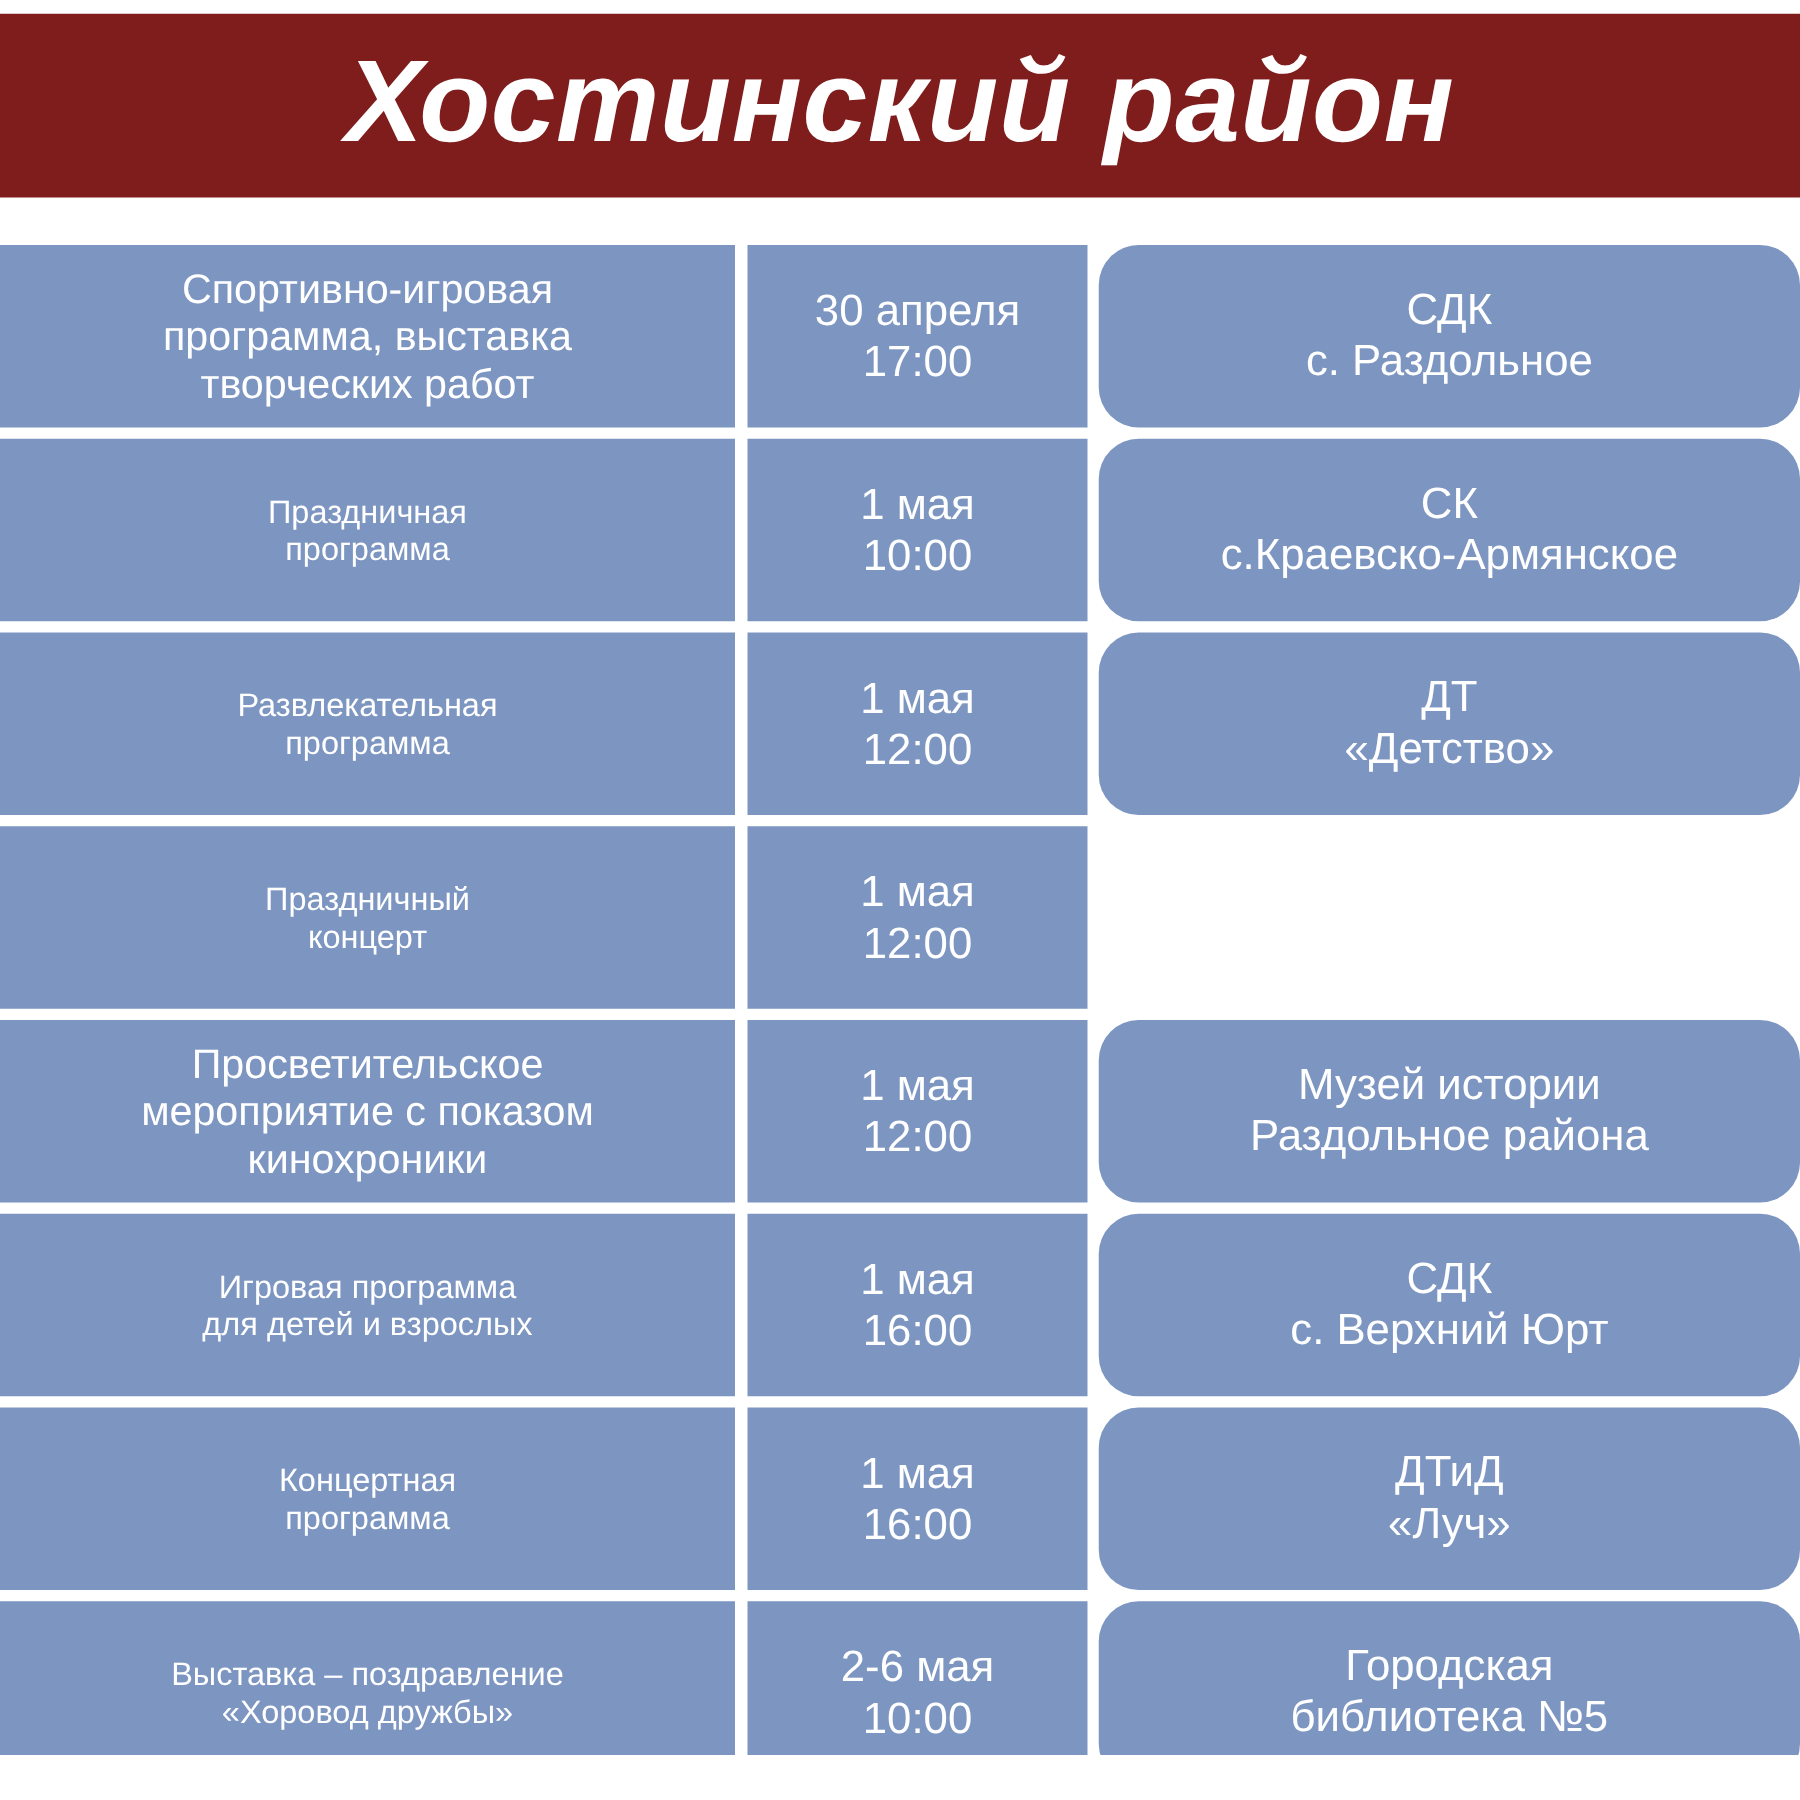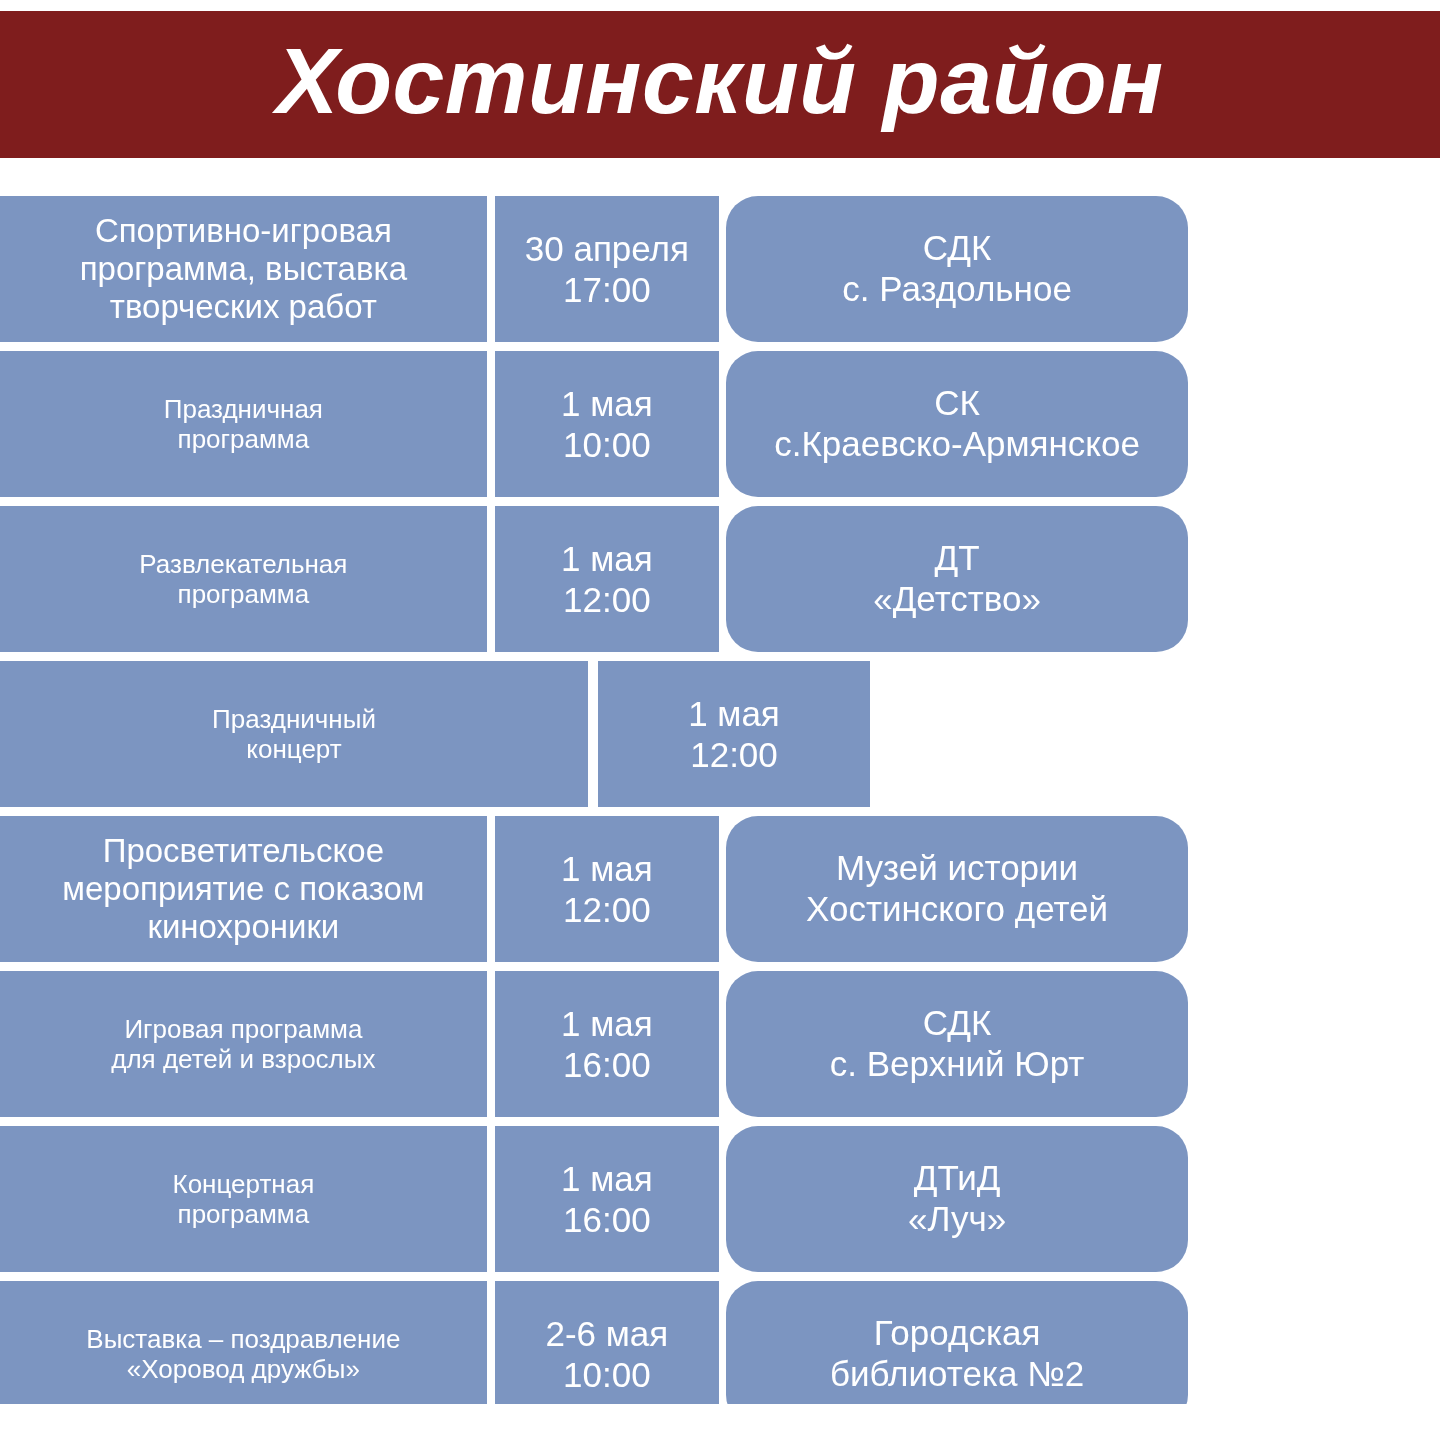--- a/index.html
+++ b/index.html
@@ -52,21 +52,21 @@
   
   .schedule {
     position: absolute;
     left: 0;
     top: 196px;
     width: 1440px;
   }
 
   .row {
     display: flex;
-    width: 1188px;
+    width: 1440px;
     height: 146px;
     margin-bottom: 9px;
   }
   .row:last-child {
     margin-bottom: 0;
   }
 
   .cell {
     background: #7C95C1;
     color: #ffffff;
@@ -208,21 +208,21 @@
 кинохроники</span>
       </div>
       <div class="gap-a"></div>
       <div class="cell cell-date">
         <span class="cell-text">1 мая
 12:00</span>
       </div>
       <div class="gap-b"></div>
       <div class="cell cell-place">
         <span class="cell-text">Музей истории
-Хостинского детей</span>
+Раздольное района</span>
       </div>
     </div>
 
     <div class="row">
       <div class="cell cell-event">
         <span class="cell-text">Игровая программа
 для детей и взрослых</span>
       </div>
       <div class="gap-a"></div>
       <div class="cell cell-date">
@@ -259,21 +259,21 @@
 «Хоровод дружбы»</span>
       </div>
       <div class="gap-a"></div>
       <div class="cell cell-date">
         <span class="cell-text">2-6 мая
 10:00</span>
       </div>
       <div class="gap-b"></div>
       <div class="cell cell-place">
         <span class="cell-text">Городская
-библиотека №2</span>
+библиотека №5</span>
       </div>
     </div>
 
   </div>
 
   <div class="bottom-artifact"></div>
 
 </div>
 
 </body></html>

